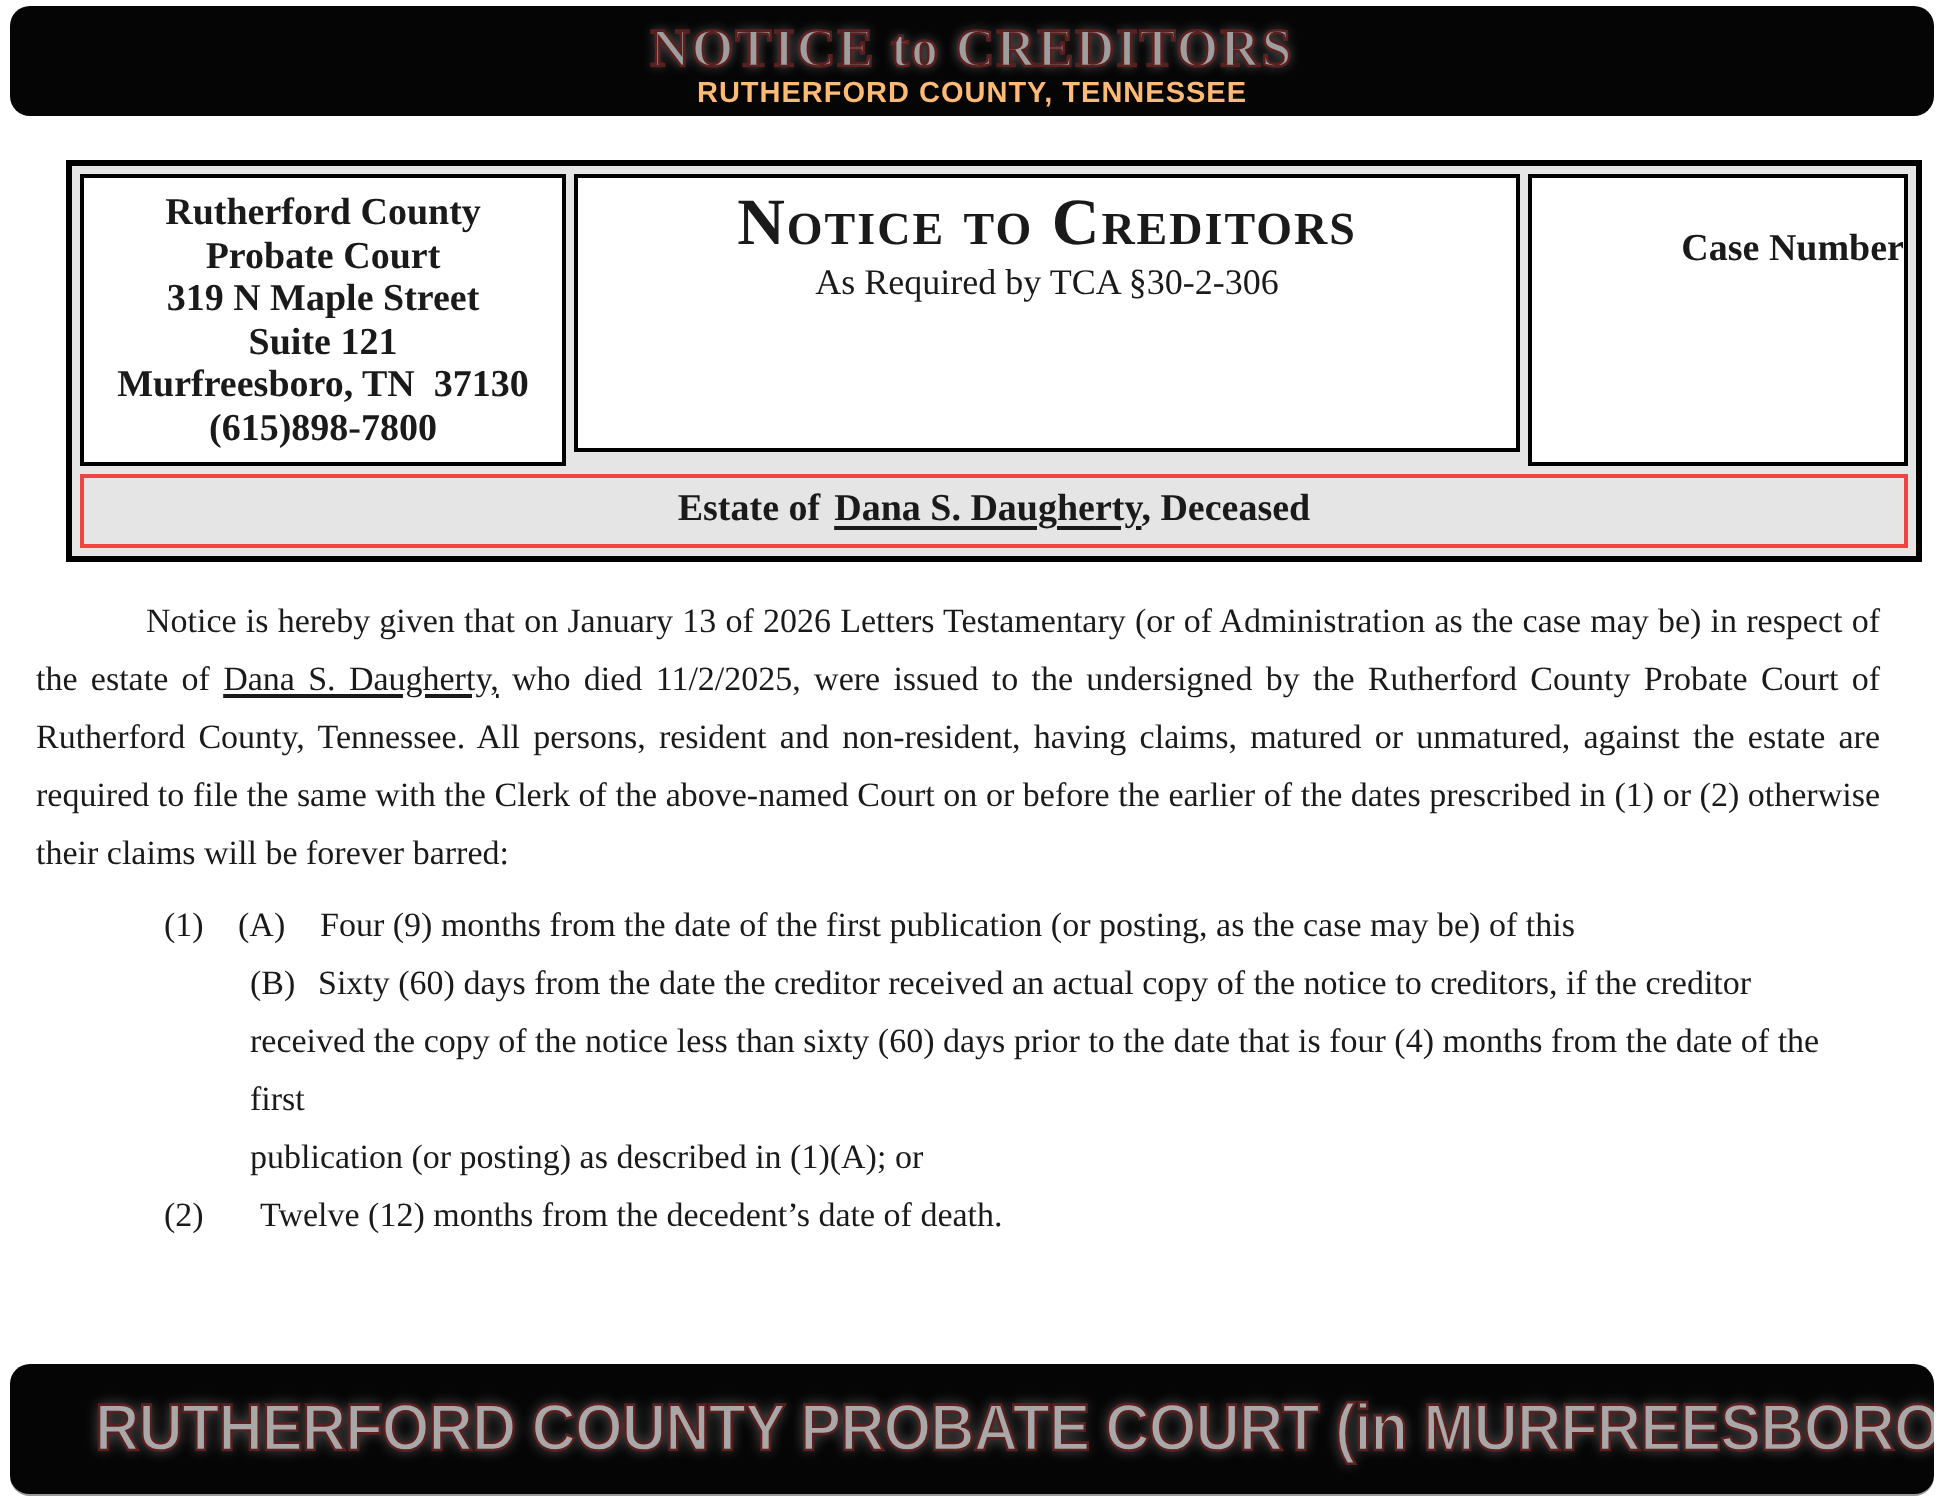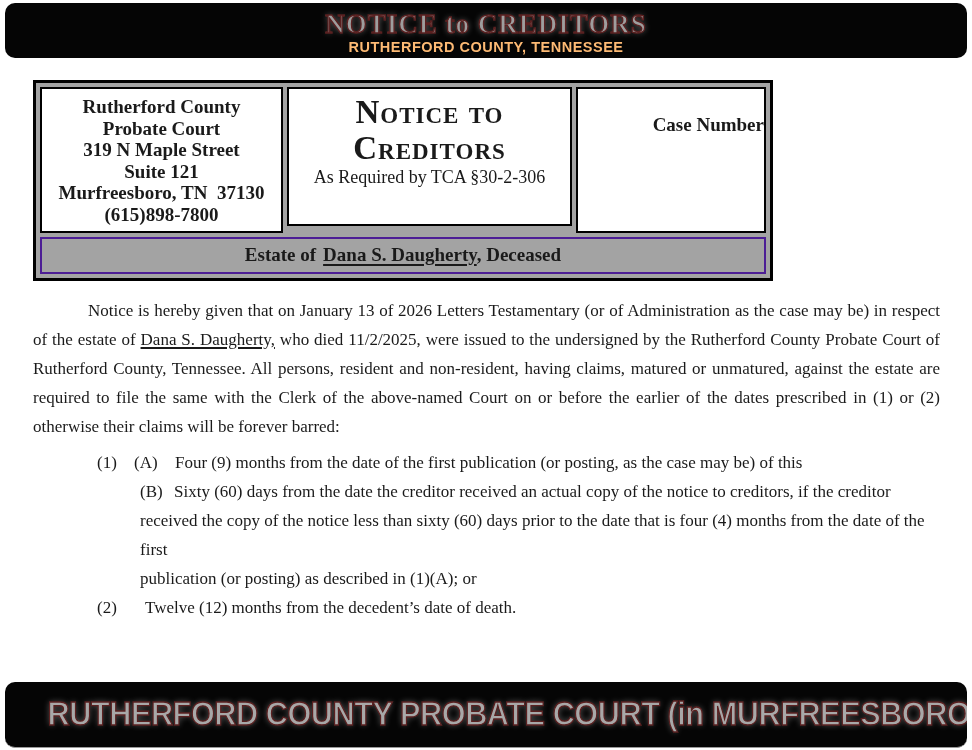--- a/index.html
+++ b/index.html
@@ -41,24 +41,24 @@
     letter-spacing: 0.5px;
     color: #fdba74;
     line-height: 17px;
     white-space: nowrap;
   }
 
   
   .header-table {
     position: absolute;
     left: 33px; top: 80px;
-    width: 740px;
+    width: 928px;
     border: 3px solid #000;
     padding: 4px;
-    background: #a3a3a3;
+    background: #e5e5e5;
   }
   .header-row1 { display: flex; gap: 4px; }
   .cell { border: 2px solid #000; background: #fff; }
   .cell-address {
     width: 243px;
     text-align: center;
     padding: 7px 4px 6px 4px;
   }
   .cell-address .addr-line {
     font-weight: bold;
@@ -88,39 +88,39 @@
     width: 190px;
     text-align: right;
     padding-top: 24px;
   }
   .case-label, .case-number {
     font-weight: bold;
     font-size: 19px;
     line-height: 23px;
   }
   .estate-row {
-    border: 2px solid #4c1d95;
+    border: 2px solid #ef4444;
     margin-top: 4px;
     text-align: center;
     padding: 5px 0 6px 0;
     font-weight: bold;
     font-size: 19px;
     white-space: pre-wrap;
   }
   .estate-name {
     text-decoration: underline;
     text-decoration-thickness: 2px;
     text-underline-offset: 3px;
     margin-left: 7px;
   }
 
   
   .doc-body {
     position: absolute;
-    left: 33px; right: 32px; top: 296px;
+    left: 18px; right: 32px; top: 296px;
     font-size: 17px;
     line-height: 29px;
   }
   .main-paragraph {
     text-align: justify;
     text-indent: 55px;
   }
   .para-name {
     text-decoration: underline;
     text-decoration-thickness: 1.5px;

